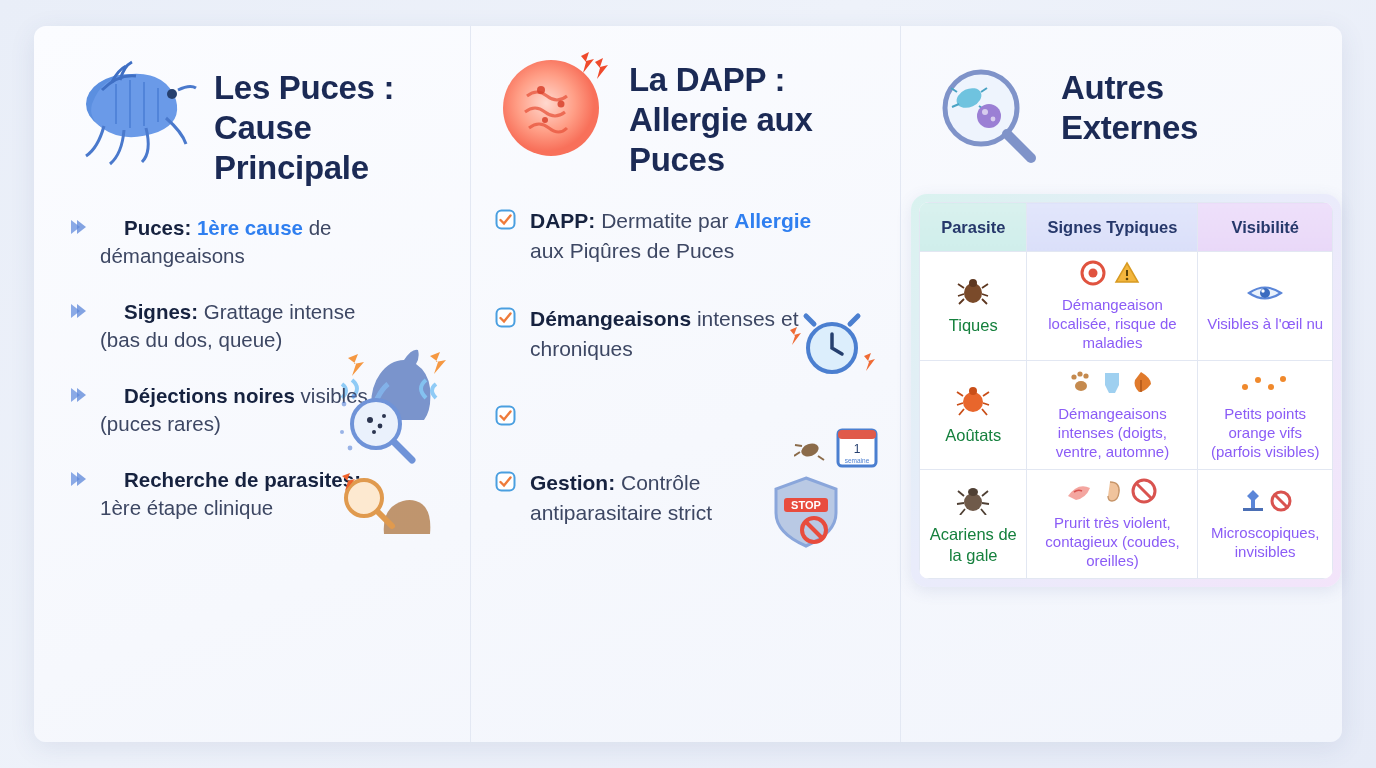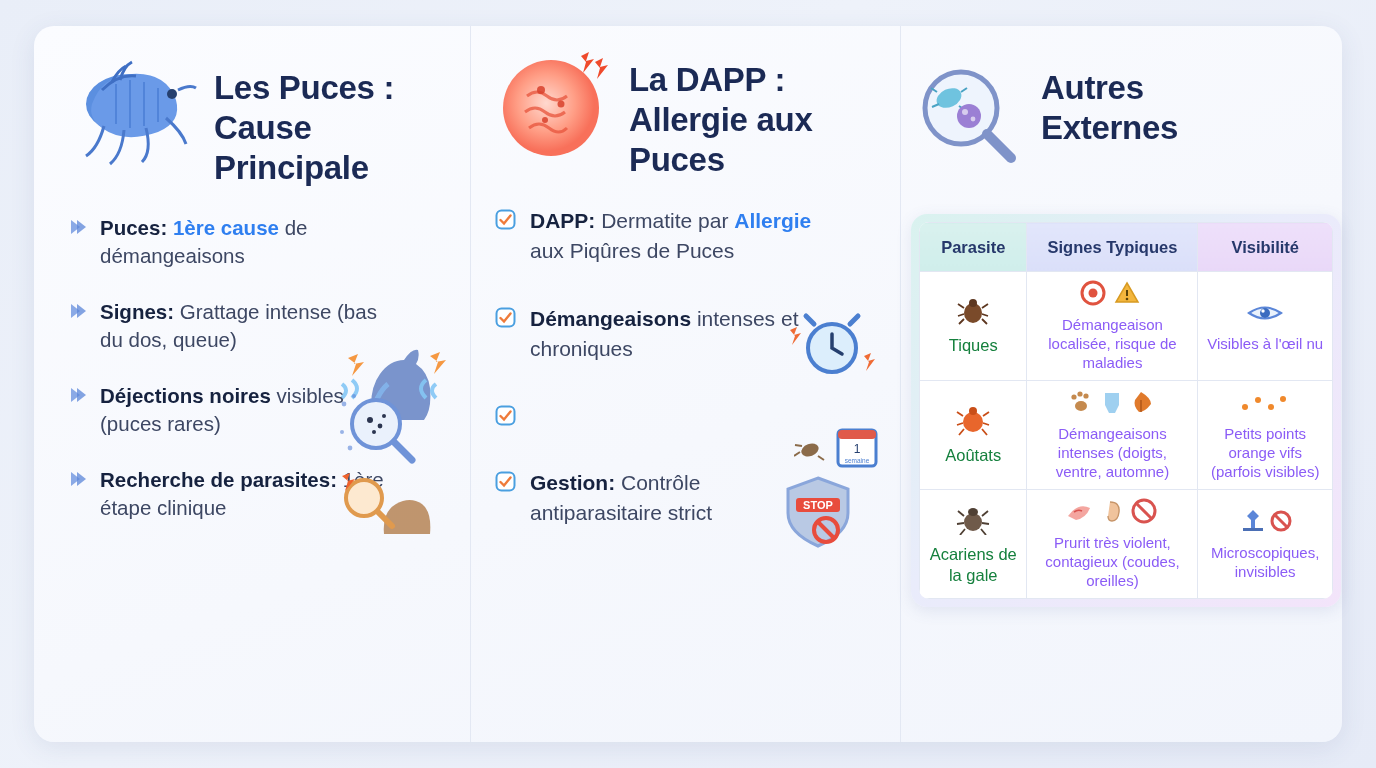--- a/index.html
+++ b/index.html
@@ -8,55 +8,55 @@
     height: 768px;
     font-family: "Liberation Sans", sans-serif;
     background: linear-gradient(135deg, #e9eef8 0%, #eef2fa 40%, #e6ebf7 100%);
     overflow: hidden;
   }
   .board {
     position: absolute;
     left: 34px; top: 26px;
     width: 1308px; height: 716px;
     background: linear-gradient(160deg, #fbfcff 0%, #f6f8fd 55%, #f2f5fc 100%);
-    border-radius: 20px;
+    border-radius: 12px;
     box-shadow: 0 6px 26px rgba(60,80,130,0.10);
     display: flex;
   }
   .col { position: relative; height: 100%; }
   .col-1 { width: 436px; padding: 28px 18px 0 34px; }
   .col-2 { width: 430px; padding: 20px 14px 0 24px; border-left: 1px solid #e3e8f3; }
-  .col-3 { width: 442px; padding: 28px 20px 0 6px; border-left: 1px solid #e3e8f3; }
+  .col-3 { width: 442px; padding: 28px 20px 0 26px; border-left: 1px solid #e3e8f3; }
 
   .head { display: flex; align-items: flex-start; gap: 14px; }
   .head-icon { flex: 0 0 auto; width: 132px; height: 128px; position: relative; }
   .head-icon.small { width: 120px; }
   .head-title {
     font-size: 33px; line-height: 40px; font-weight: bold; color: #1b2a55;
     letter-spacing: -0.3px; padding-top: 14px;
   }
 
   
   .list1 { margin-top: 26px; }
   .item1 { display: flex; gap: 12px; margin-bottom: 28px; position: relative; }
   .chev { flex: 0 0 auto; width: 20px; padding-top: 4px; }
   .txt { font-size: 20.5px; line-height: 28px; color: #3d4763; max-width: 290px; }
-  .txt b { color: #16223f; font-weight: bold; }
+  .txt b { color: #16223f; font-weight: bold; margin-left: 24px; }
   .blue { color: #2f7ff0; font-weight: bold; }
 
   
   .list2 { margin-top: 26px; }
   .item2 { display: flex; gap: 13px; margin-bottom: 38px; position: relative; }
   .check { flex: 0 0 auto; width: 22px; padding-top: 3px; }
   .txt2 { font-size: 21px; line-height: 30px; color: #3d4763; max-width: 300px; }
   .txt2 b { color: #16223f; font-weight: bold; }
 
   
   .tbl-wrap {
-    position: absolute; left: 10px; top: 188px;
+    position: absolute; left: 10px; top: 168px;
     width: 430px;
     border-radius: 16px;
     padding: 8px;
     background: linear-gradient(135deg, #d9f2ef 0%, #e9ecfb 45%, #f3e4fa 100%);
     box-shadow: 0 4px 16px rgba(80,100,160,0.12);
   }
   table { border-collapse: collapse; width: 100%; background: #ffffff; border-radius: 10px; overflow: hidden; }
   th {
     font-size: 16.5px; font-weight: bold; color: #26386b;
     padding: 14px 6px; text-align: center; line-height: 20px;
@@ -75,21 +75,21 @@
 
   
   .art { position: absolute; pointer-events: none; }
   .art-dog { right: 2px; top: 38px; font-size: 54px; opacity: .95; }
   .art-loupe { right: 24px; top: 8px; font-size: 40px; }
   .art-drop { right: 30px; top: 2px; font-size: 40px; }
   .art-parasite { right: 14px; top: 6px; font-size: 40px; }
   .art-shield { right: 18px; top: 4px; font-size: 40px; }
   .art-clock { right: 10px; top: 4px; font-size: 40px; }
   .art-cal { right: 6px; top: 20px; font-size: 34px; }
-  .art-stop { right: 16px; top: 6px; font-size: 42px; }
+  .art-stop { right: 28px; top: 6px; font-size: 42px; }
 </style>
 </head>
 <body>
 
 <div class="board">
 
   <div class="col col-1">
     <div class="head">
       <div class="head-icon">
         <svg viewBox="0 0 132 128" width="132" height="128">

